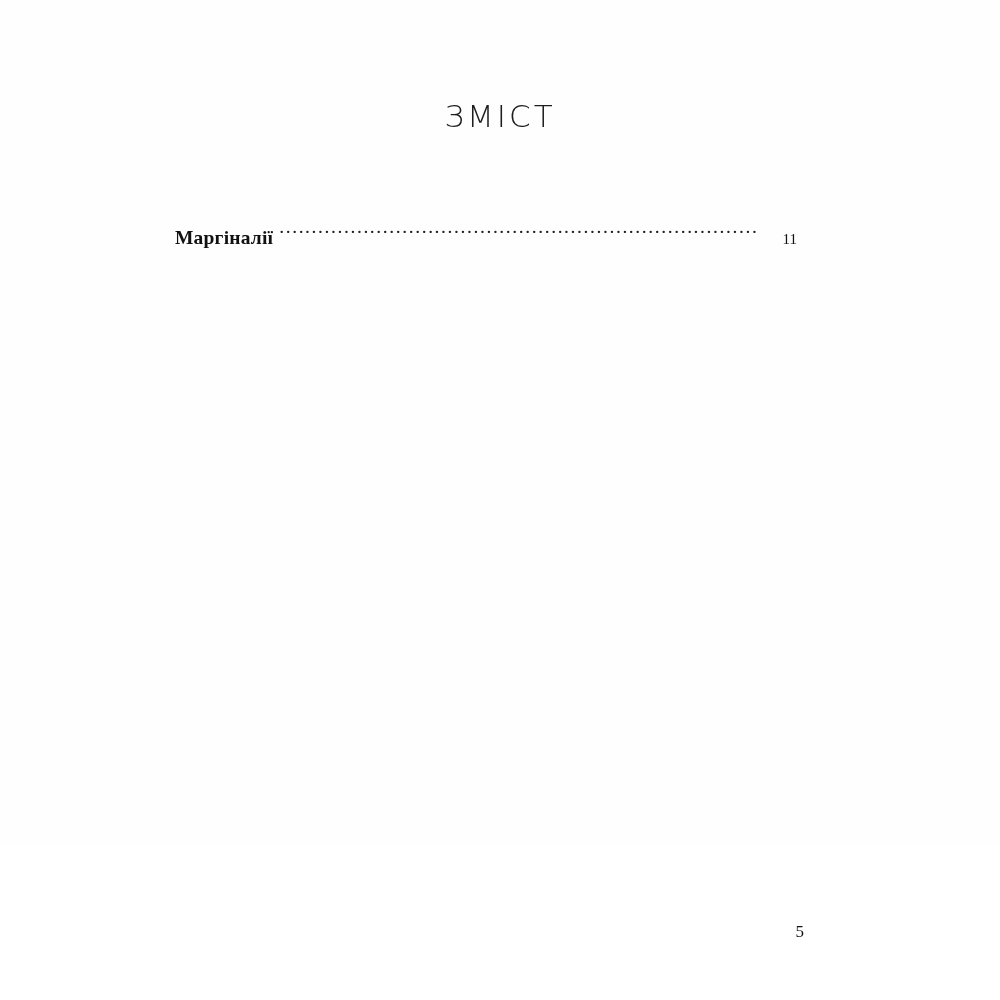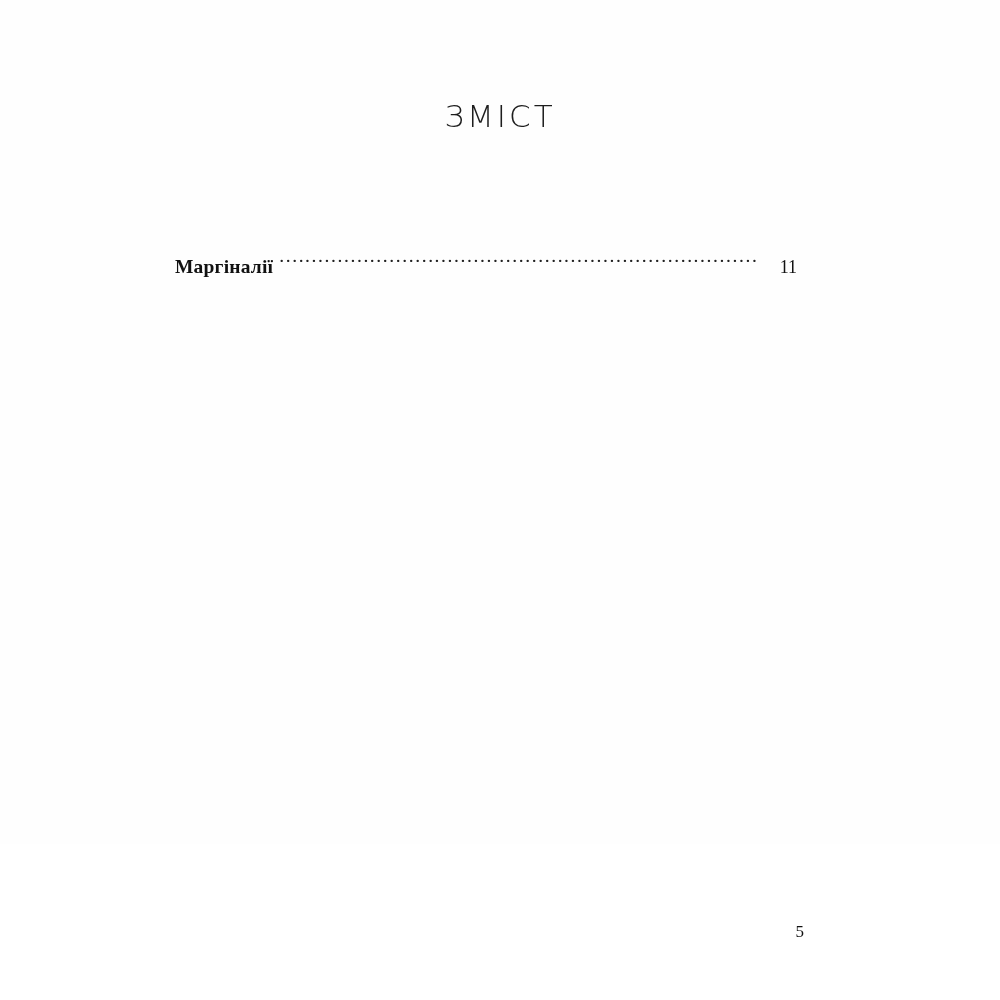--- a/index.html
+++ b/index.html
@@ -36,21 +36,20 @@
     font-size: 31px;
     letter-spacing: 3px;
     color: #1d1d1d;
   }
 
   .toc {
     position: absolute;
     left: 175px;
     top: 222px;
     width: 622px;
-    margin-top: 29px;
   }
 
   .toc-entry {
     display: flex;
     align-items: baseline;
     width: 100%;
     font-size: 19.5px;
     line-height: 32px;
     color: #111111;
   }
@@ -77,21 +76,21 @@
     white-space: nowrap;
     font-family: "Liberation Serif", serif;
     font-size: 19.5px;
     letter-spacing: 1.6px;
     color: #222222;
   }
 
   .toc-entry .pagenum {
     white-space: nowrap;
     font-family: "Liberation Serif", serif;
-    font-size: 18px;
+    font-size: 15px;
     min-width: 34px;
     text-align: right;
     color: #111111;
   }
 
   .folio {
     position: absolute;
     right: 196px;
     top: 922px;
     font-family: "Liberation Serif", serif;

